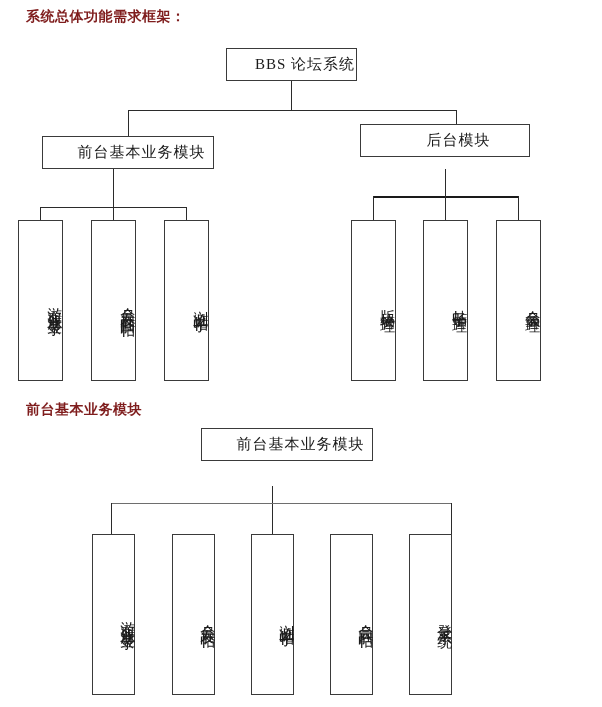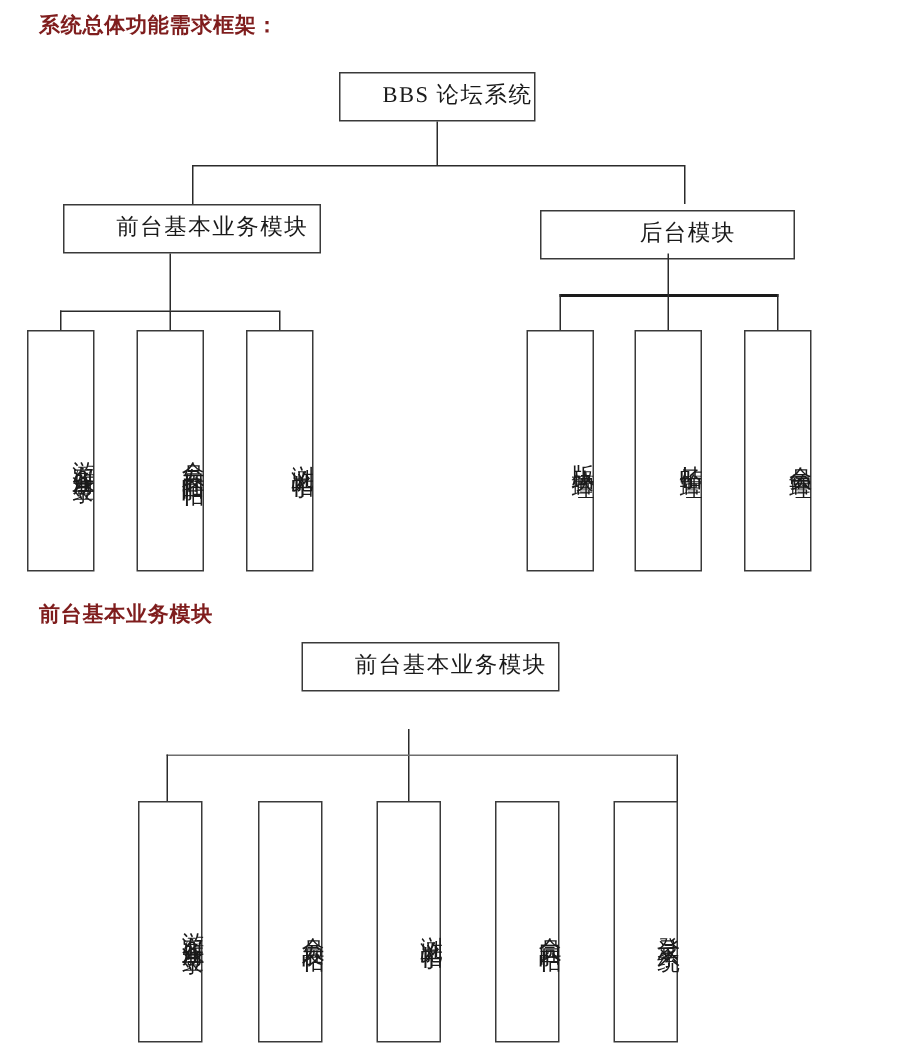--- a/index.html
+++ b/index.html
@@ -80,21 +80,21 @@
 <div class="node horiz" style="left:226px; top:48px; width:131px; height:33px;">BBS 论坛系统</div>
 
 <div class="vline" style="left:291px; top:81px; width:1px; height:29px;"></div>
 
 <div class="hline" style="left:128px; top:110px; width:328px; height:1px;"></div>
 
 <div class="vline" style="left:128px; top:110px; height:26px;"></div>
 <div class="vline" style="left:456px; top:110px; height:26px;"></div>
 
 <div class="node horiz" style="left:42px; top:136px; width:172px; height:33px;">前台基本业务模块</div>
-<div class="node horiz" style="left:360px; top:140px; width:170px; height:33px;">后台模块</div>
+<div class="node horiz" style="left:360px; top:124px; width:170px; height:33px;">后台模块</div>
 
 <div class="vline" style="left:113px; top:169px; height:38px;"></div>
 <div class="hline" style="left:40px; top:207px; width:146px; height:1px;"></div>
 <div class="vline" style="left:40px; top:207px; height:13px;"></div>
 <div class="vline" style="left:113px; top:207px; height:13px;"></div>
 <div class="vline" style="left:186px; top:207px; height:13px;"></div>
 
 <div class="node vert" style="left:18px; top:220px; width:45px; height:161px;">游客注册登录</div>
 <div class="node vert" style="left:91px; top:220px; width:45px; height:161px;">会员发帖回帖</div>
 <div class="node vert" style="left:164px; top:220px; width:45px; height:161px;">浏览帖子</div>

